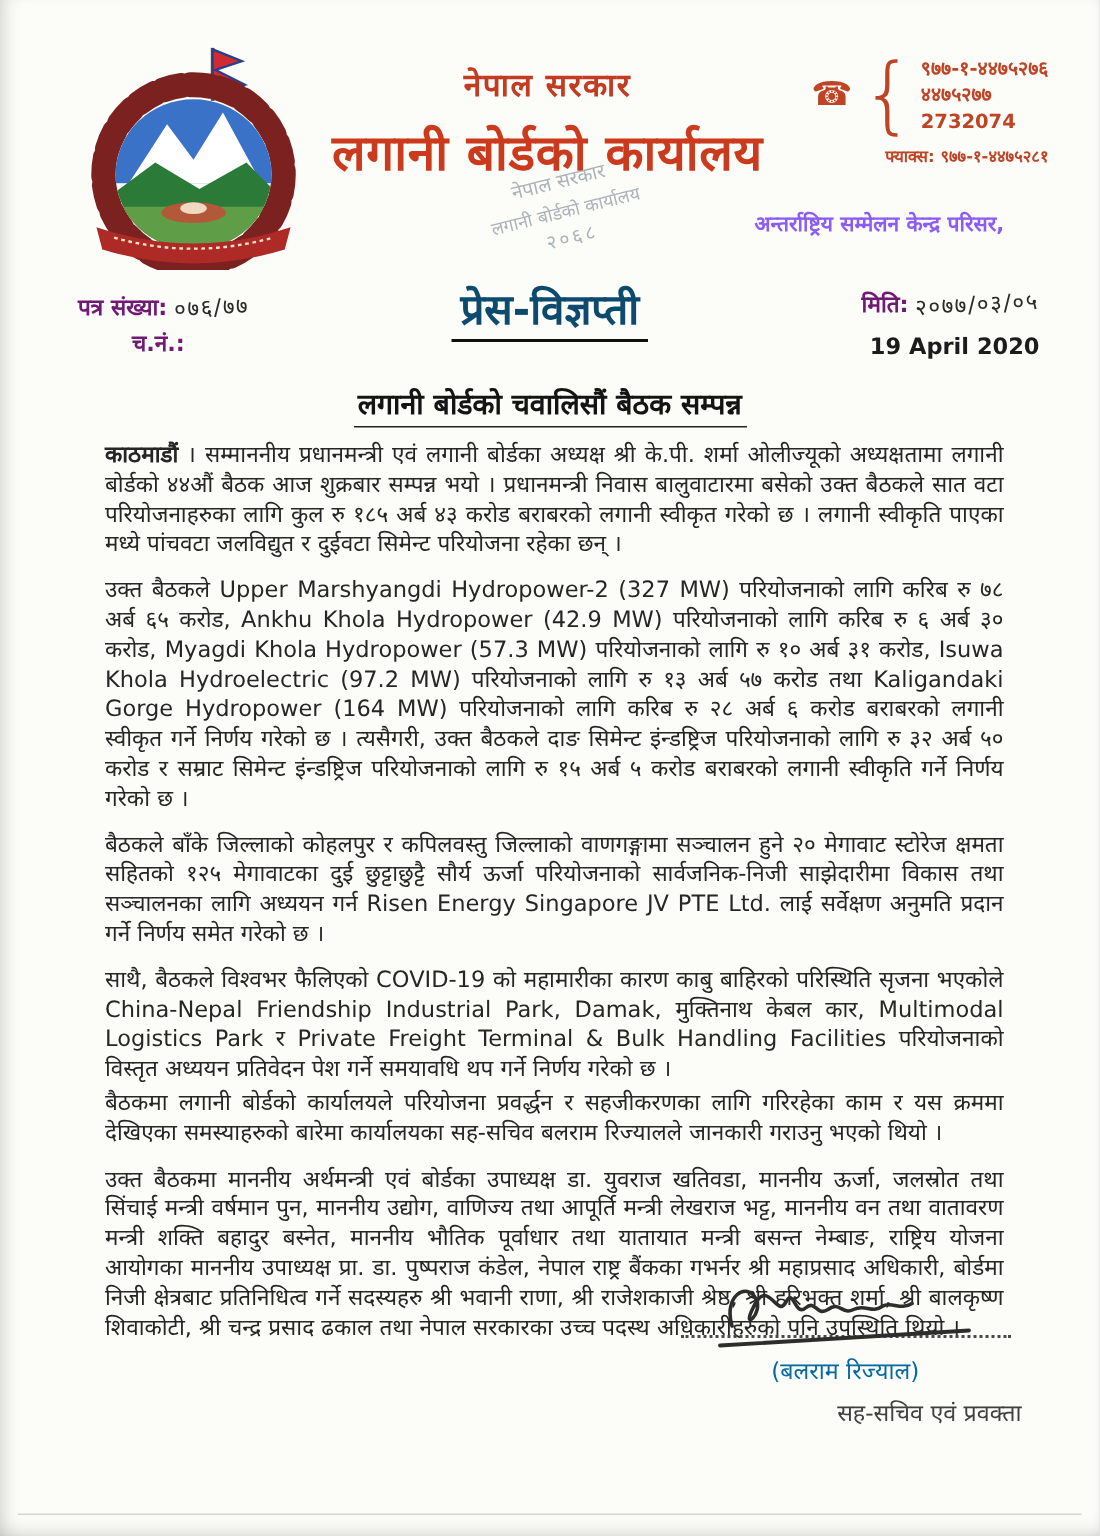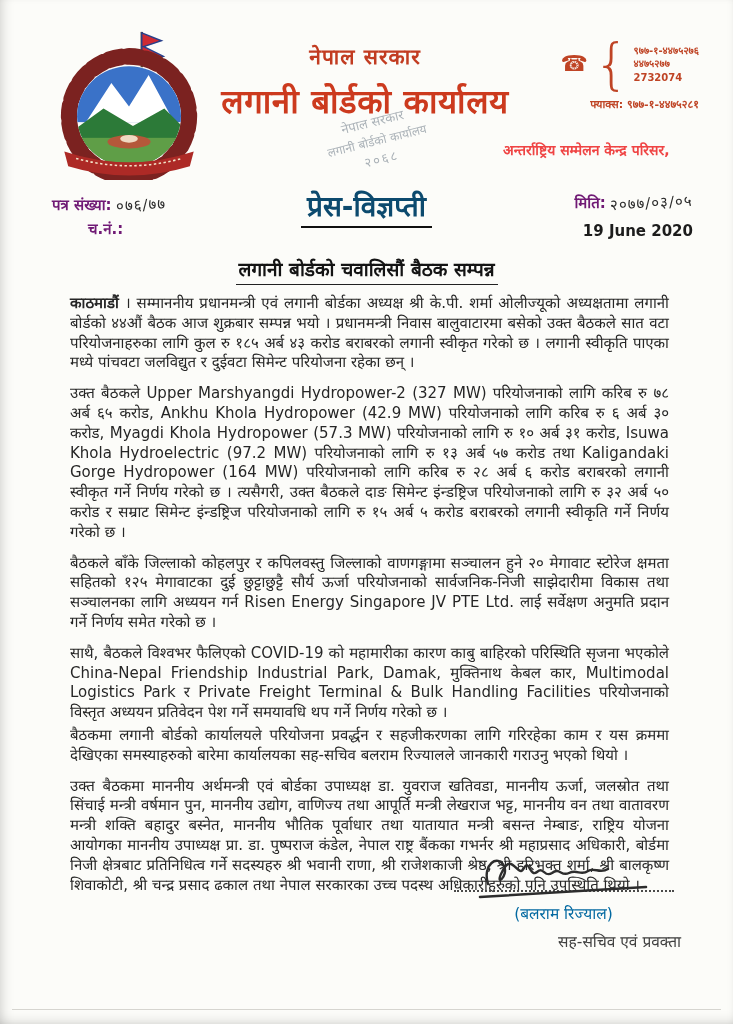--- a/index.html
+++ b/index.html
@@ -18,25 +18,25 @@
     position:absolute; left:272px; top:112px; width:210px; text-align:center;
     transform:rotate(-14deg); color:#97a0a8; opacity:.8; line-height:1.5; pointer-events:none;
   }
   .stamp .s1 { font-size:13px; }
   .stamp .s2 { font-size:12px; }
   .stamp .s3 { font-size:13px; letter-spacing:2px; }
   .contact-block { position:absolute; right:34px; top:34px; color:#bf4425; }
   .phone-row { display:flex; align-items:center; }
   .tel-icon { font-size:22px; margin-right:6px; line-height:1; }
   .brace { font-size:56px; font-weight:300; line-height:60px; margin-right:4px; font-family:"DejaVu Sans", sans-serif; }
-  .phone-list { font-size:10px; font-weight:bold; line-height:1.35; }
+  .phone-list { font-size:13px; font-weight:bold; line-height:1.35; }
   .fax-row { font-size:11px; font-weight:bold; margin-top:2px;text-align:right; }
   .address-block {
     position:absolute; right:30px; top:140px; width:200px;
-    color:#ef4444; font-size:14px; font-weight:bold; line-height:1.55; text-align:left;
+    color:#8b5cf6; font-size:14px; font-weight:bold; line-height:1.55; text-align:left;
   }
   
   .meta-left { position:absolute; left:52px; top:194px; font-size:15px; }
   .meta-left .row { margin-bottom:4px; }
   .red-label { color:#701a75; font-weight:bold; }
   .hand { color:#2b2b2b; display:inline-block; transform:rotate(-3deg); letter-spacing:1px; }
   .chn-row { padding-left:36px; }
   .doc-title-wrap { position:absolute; left:0; right:0; top:186px; text-align:center; }
   .doc-title {
     display:inline-block; font-size:28px; font-weight:bold; color:#0c4a6e;
@@ -142,21 +142,21 @@
 
   <div class="doc-title-wrap">
     <span class="doc-title">प्रेस-विज्ञप्ती</span>
   </div>
 
   <div class="meta-right">
     <div>
       <span class="red-label">मिति:</span>
       <span class="hand">२०७७/०३/०५</span>
     </div>
-    <div class="date-en">19 June 2020</div>
+    <div class="date-en">19 April 2020</div>
   </div>
 
   <div class="subtitle-wrap">
     <span class="subtitle">लगानी बोर्डको चवालिसौं बैठक सम्पन्न</span>
   </div>
 
   <div class="body-text">
     <p><span class="lead">काठमाडौं</span><span> । सम्माननीय प्रधानमन्त्री एवं लगानी बोर्डका अध्यक्ष श्री के.पी. शर्मा ओलीज्यूको अध्यक्षतामा लगानी बोर्डको ४४औं बैठक आज शुक्रबार सम्पन्न भयो । प्रधानमन्त्री निवास बालुवाटारमा बसेको उक्त बैठकले सात वटा परियोजनाहरुका लागि कुल रु १८५ अर्ब ४३ करोड बराबरको लगानी स्वीकृत गरेको छ । लगानी स्वीकृति पाएका मध्ये पांचवटा जलविद्युत र दुईवटा सिमेन्ट परियोजना रहेका छन् ।</span></p>
     <p>उक्त बैठकले Upper Marshyangdi Hydropower-2 (327 MW) परियोजनाको लागि करिब रु ७८ अर्ब ६५ करोड, Ankhu Khola Hydropower (42.9 MW) परियोजनाको लागि करिब रु ६ अर्ब ३० करोड, Myagdi Khola Hydropower (57.3 MW) परियोजनाको लागि रु १० अर्ब ३१ करोड, Isuwa Khola Hydroelectric (97.2 MW) परियोजनाको लागि रु १३ अर्ब ५७ करोड तथा Kaligandaki Gorge Hydropower (164 MW) परियोजनाको लागि करिब रु २८ अर्ब ६ करोड बराबरको लगानी स्वीकृत गर्ने निर्णय गरेको छ । त्यसैगरी, उक्त बैठकले दाङ सिमेन्ट इंन्डष्ट्रिज परियोजनाको लागि रु ३२ अर्ब ५० करोड र सम्राट सिमेन्ट इंन्डष्ट्रिज परियोजनाको लागि रु १५ अर्ब ५ करोड बराबरको लगानी स्वीकृति गर्ने निर्णय गरेको छ ।</p>
     <p>बैठकले बाँके जिल्लाको कोहलपुर र कपिलवस्तु जिल्लाको वाणगङ्गामा सञ्चालन हुने २० मेगावाट स्टोरेज क्षमता सहितको १२५ मेगावाटका दुई छुट्टाछुट्टै सौर्य ऊर्जा परियोजनाको सार्वजनिक-निजी साझेदारीमा विकास तथा सञ्चालनका लागि अध्ययन गर्न Risen Energy Singapore JV PTE Ltd. लाई सर्वेक्षण अनुमति प्रदान गर्ने निर्णय समेत गरेको छ ।</p>

